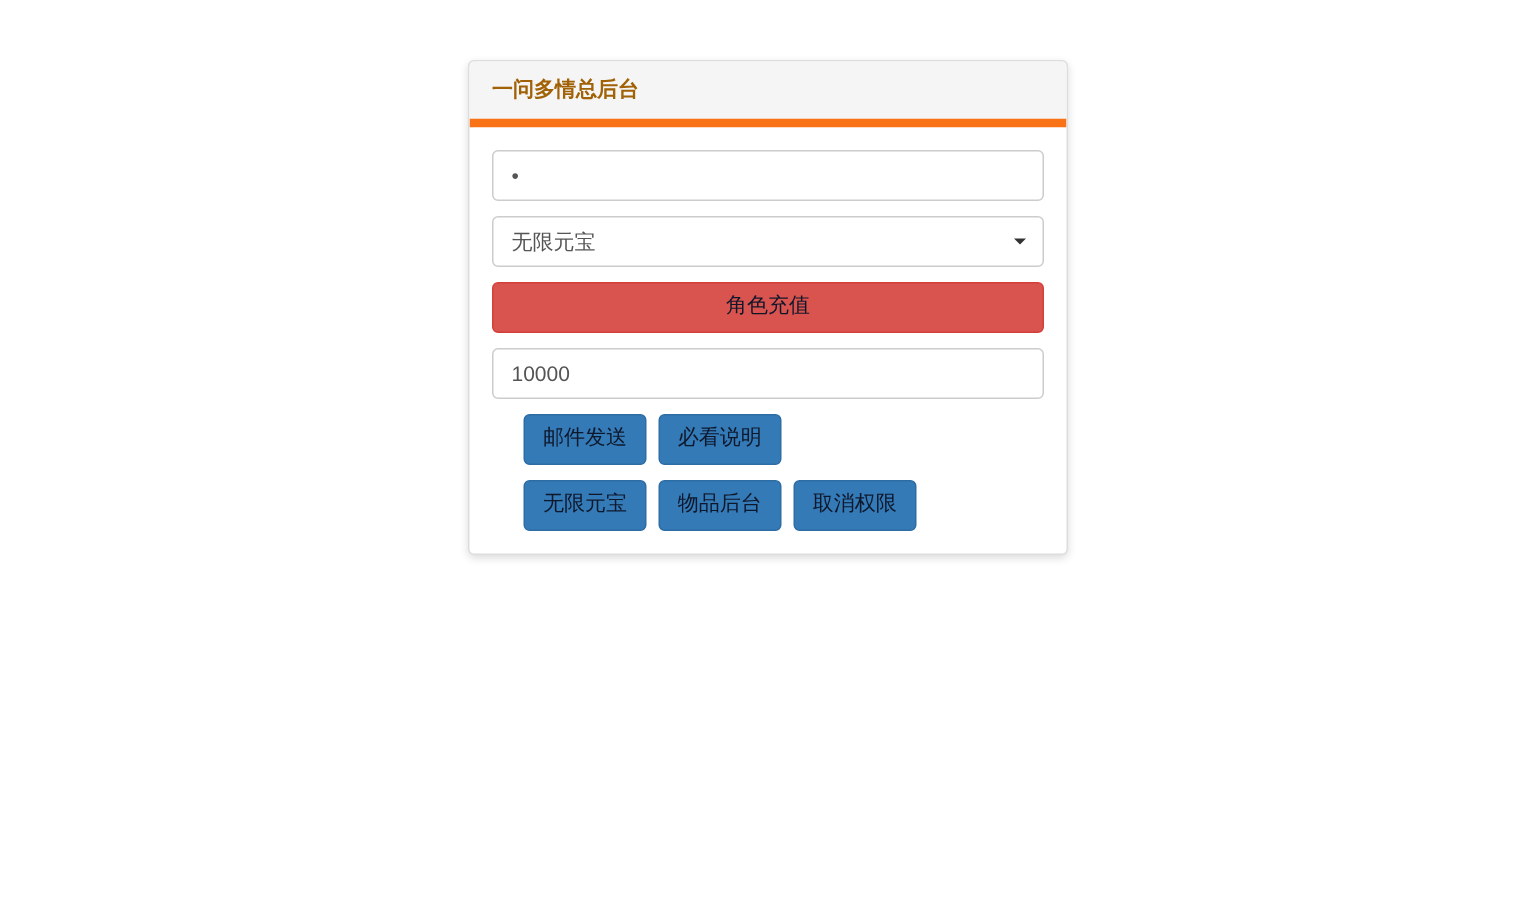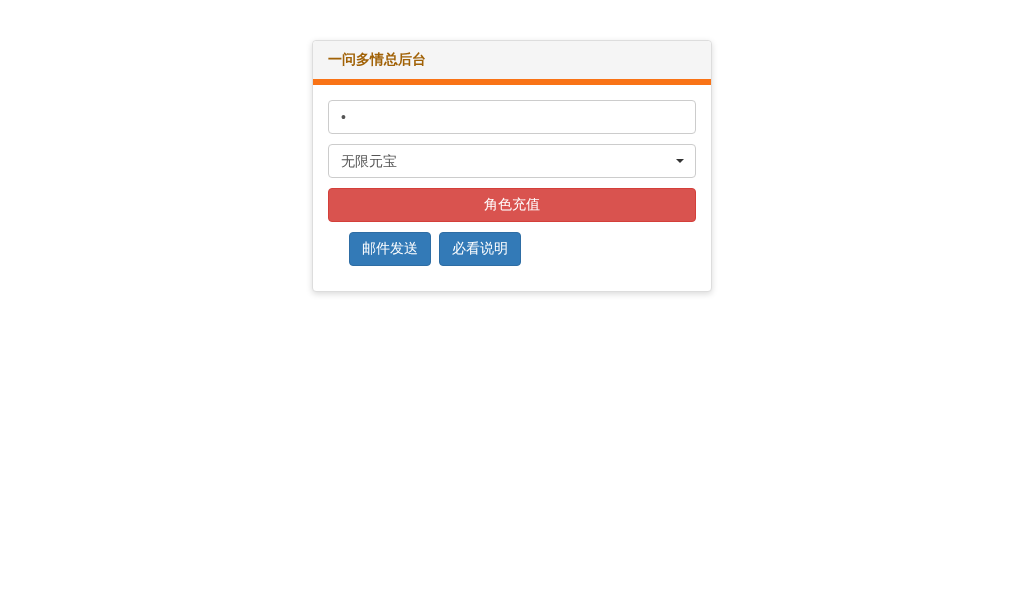--- a/index.html
+++ b/index.html
@@ -69,21 +69,21 @@
     pointer-events: none;
   }
   .btn {
     display: inline-block;
     padding: 6px 12px;
     font-size: 14px;
     line-height: 1.42857143;
     border-radius: 4px;
     border: 1px solid transparent;
     cursor: pointer;
-    color: #ffffff;
+    color: #0f172a;
     text-align: center;
     font-family: Liberation Mono, monospace;
   }
   .btn-block {
     display: block;
     width: 100%;
     margin-bottom: 10px;
   }
   .btn-danger {
     background: #d9534f;
@@ -113,22 +113,28 @@
     <div class="select-wrap">
       <button type="button" class="form-control">无限元宝</button>
       <span class="caret"></span>
     </div>
 
 
 
     <button class="btn btn-danger btn-block">角色充值</button>
 
 
+    <input class="form-control" type="text" value="10000" style="">
 
     <div class="btn-row">
       <button class="btn btn-primary">邮件发送</button>
       <button class="btn btn-primary">必看说明</button>
     </div>
 
 
+    <div class="btn-row last">
+      <button class="btn btn-primary">无限元宝</button>
+      <button class="btn btn-primary">物品后台</button>
+      <button class="btn btn-primary">取消权限</button>
+    </div>
 
   </div>
 </div>
 
 </body></html>

